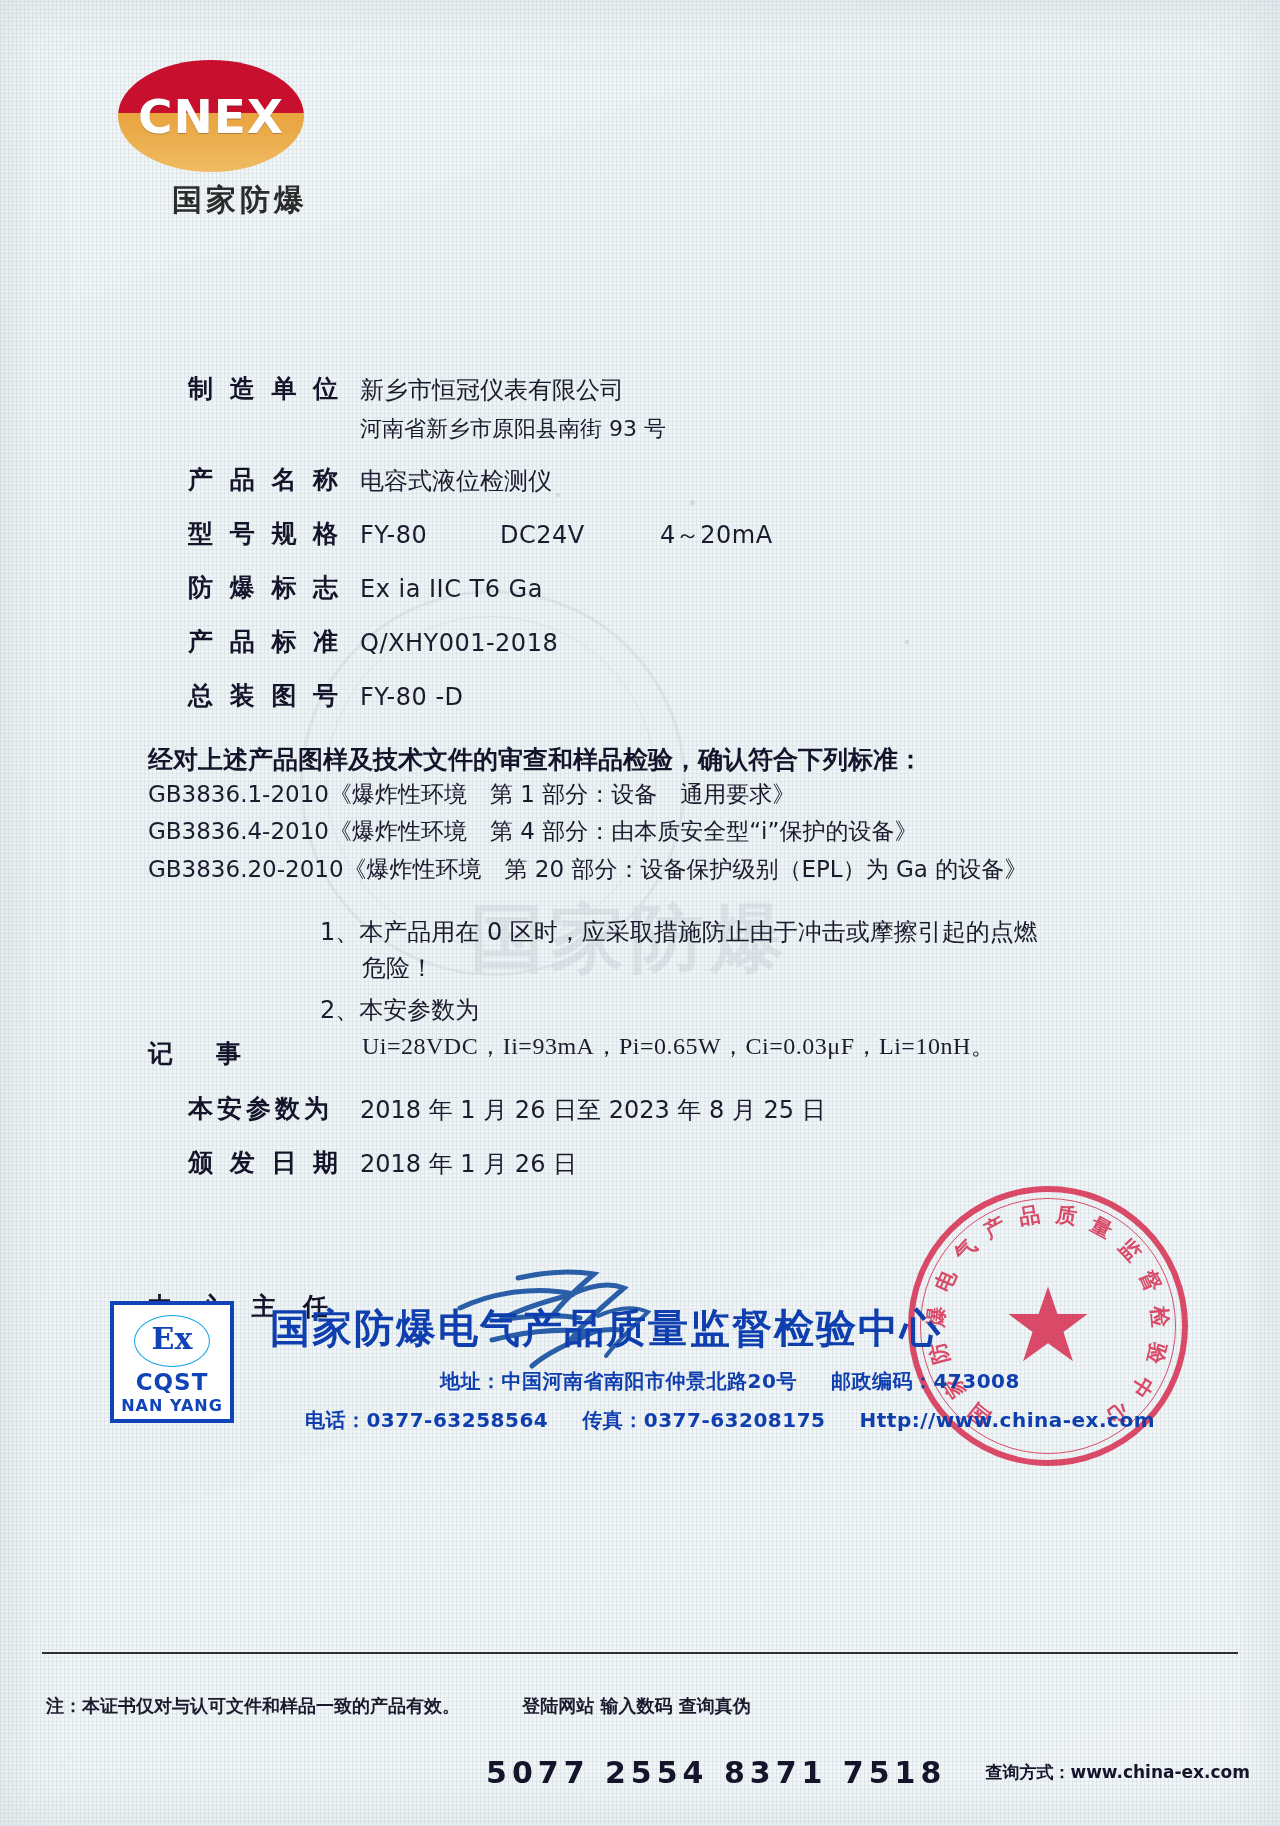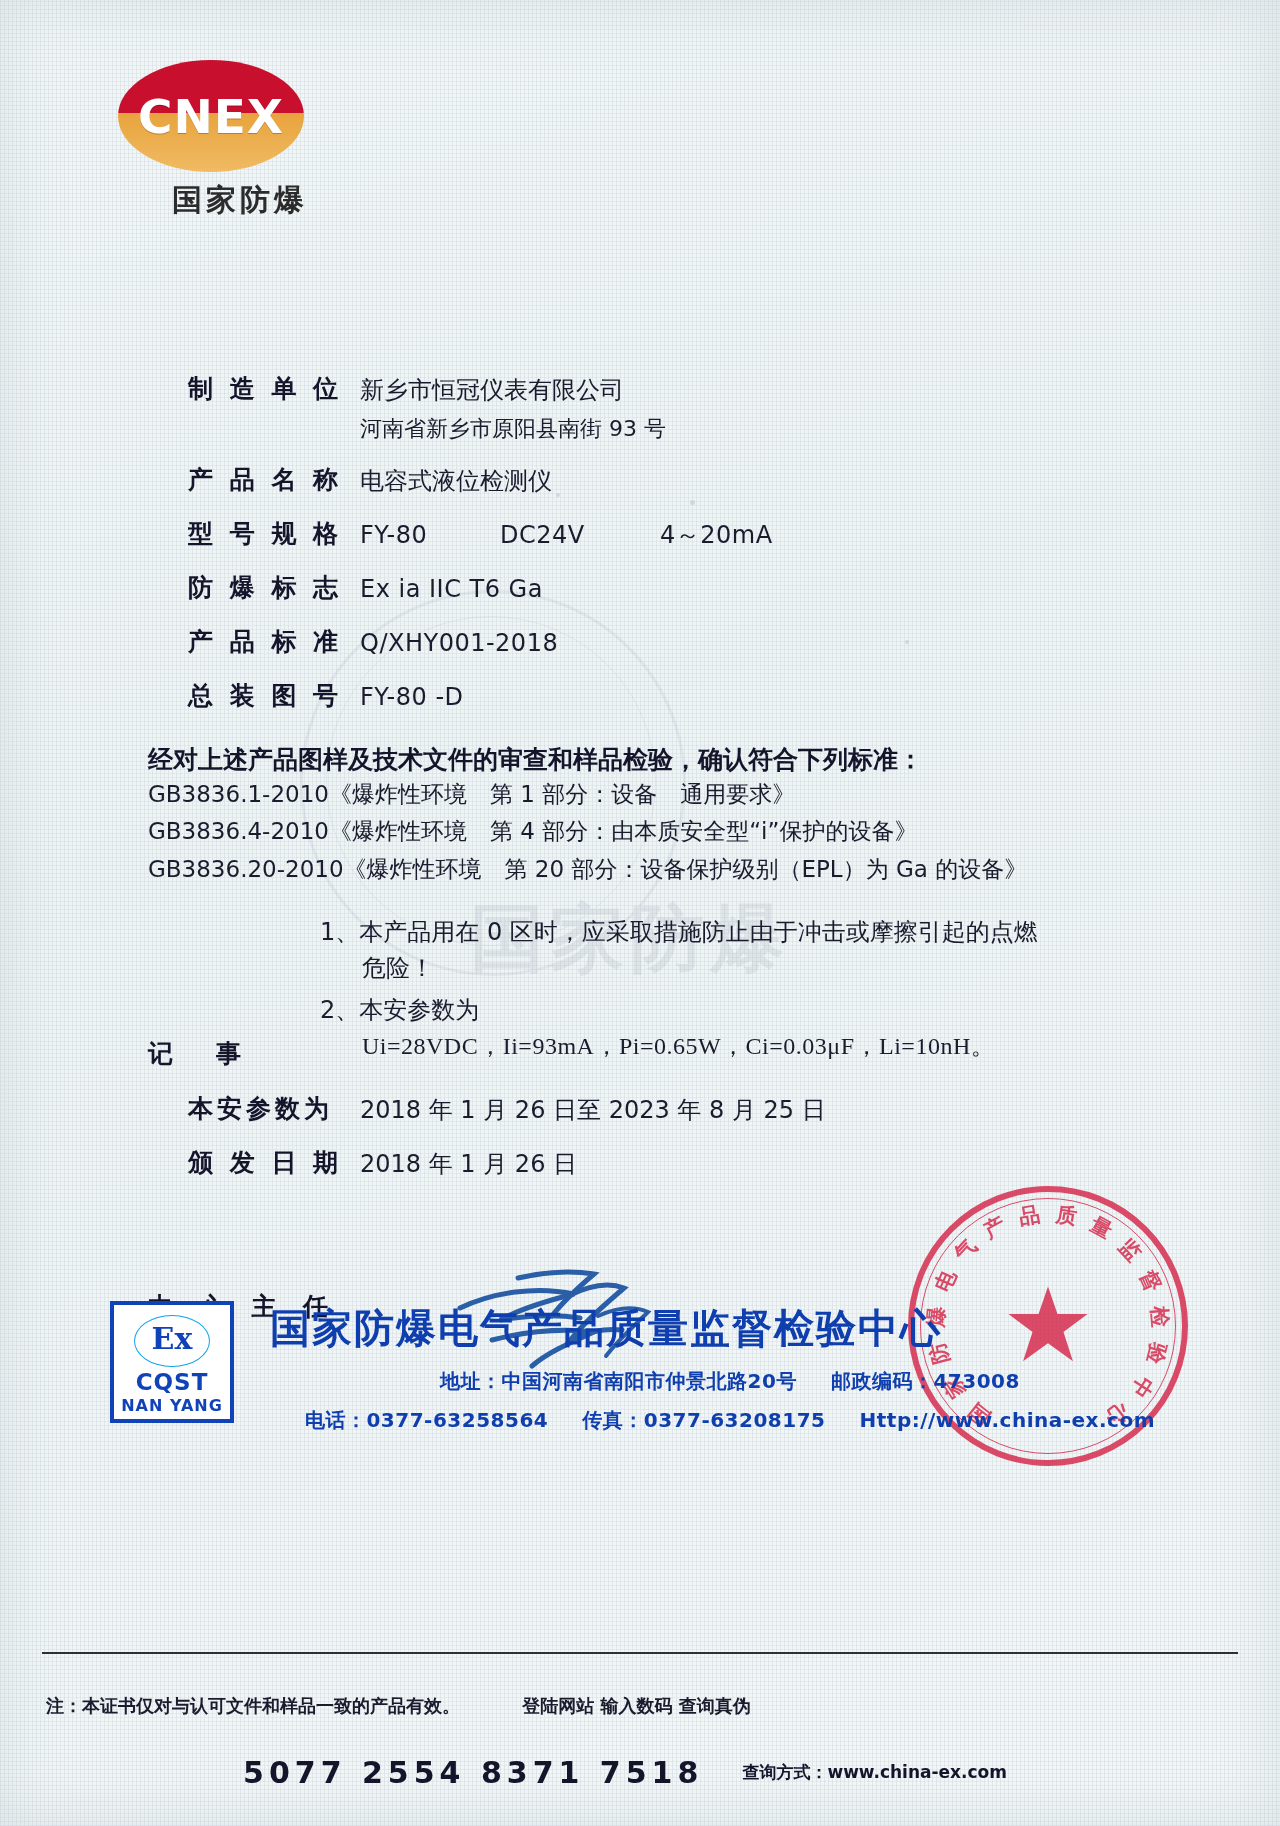--- a/index.html
+++ b/index.html
@@ -353,21 +353,21 @@
     font-family: "DejaVu Sans", sans-serif;
     font-weight: 700;
     color: #1b1b2e;
   }
   .bottom-note .note-left { display: inline-block; }
   .bottom-note .note-right { display: inline-block; margin-left: 56px; }
   .code-row {
     position: absolute;
     left: 0; right: 30px;
     bottom: 36px;
-    text-align: center;
+    text-align: right;
     font-family: "DejaVu Sans", sans-serif;
   }
   .code-digits {
     display: inline-block;
     font-size: 30px;
     font-weight: 700;
     letter-spacing: 5px;
     color: #14142b;
     vertical-align: middle;
   }

